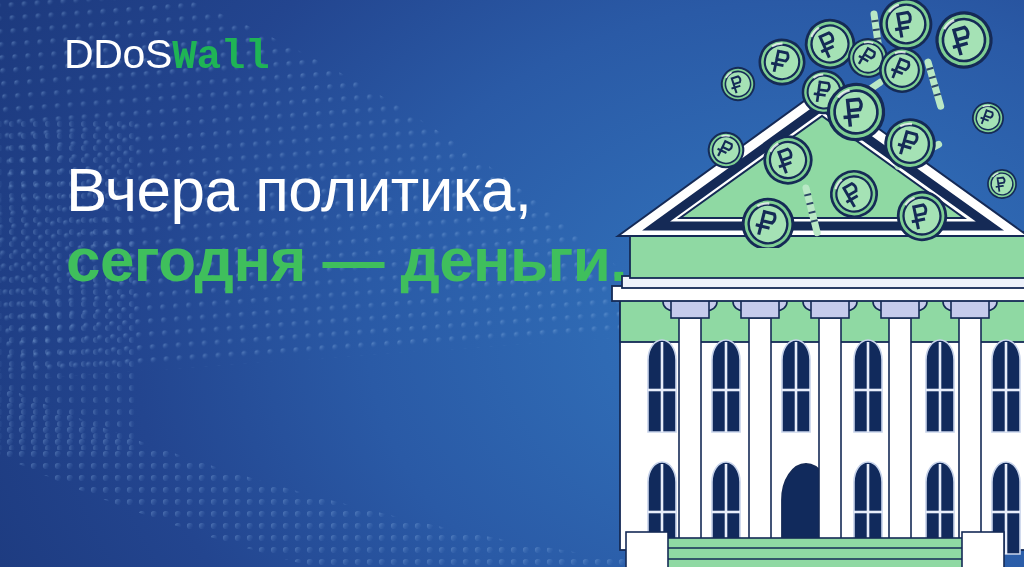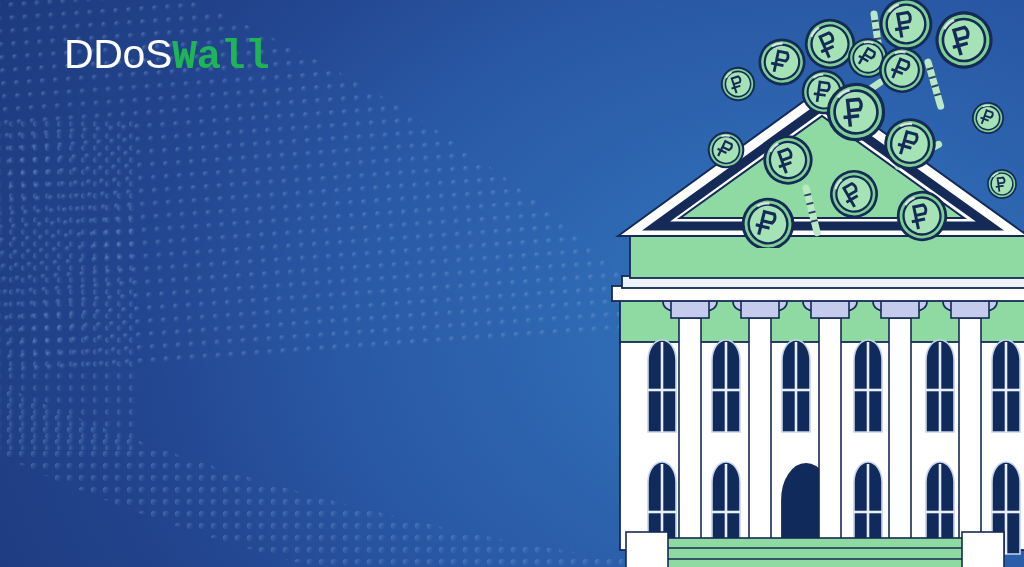--- a/index.html
+++ b/index.html
@@ -184,20 +184,24 @@
         <circle cx="4" cy="4" r="2.9" fill="url(#fadeLeft)"></circle>
       </pattern>
     </defs>
     <rect x="0" y="0" width="180" height="330" fill="url(#dotsLeft)"></rect>
   </svg>
 
   <div id="logo">
     <span class="storm">DDoS</span><span class="wall">Wall</span>
   </div>
 
+  <div id="headline">
+    <span class="headline-line1">Вчера политика,</span>
+    <span class="headline-line2">сегодня — деньги.</span>
+  </div>
 
 
   <svg id="illustration" viewBox="0 0 420 567" preserveAspectRatio="xMidYMax meet">
     <defs>
       <g id="windowPair">
         <path d="M0 22 A14 20 0 0 1 28 22 L28 94 L0 94 Z" fill="#112a5c" stroke="#c7d3ea" stroke-width="1.6"></path>
         <line x1="0" y1="52" x2="28" y2="52" stroke="#e8eefb" stroke-width="2.6"></line>
         <line x1="14" y1="4" x2="14" y2="94" stroke="#e8eefb" stroke-width="2.6"></line>
       </g>
       <g id="capital">

